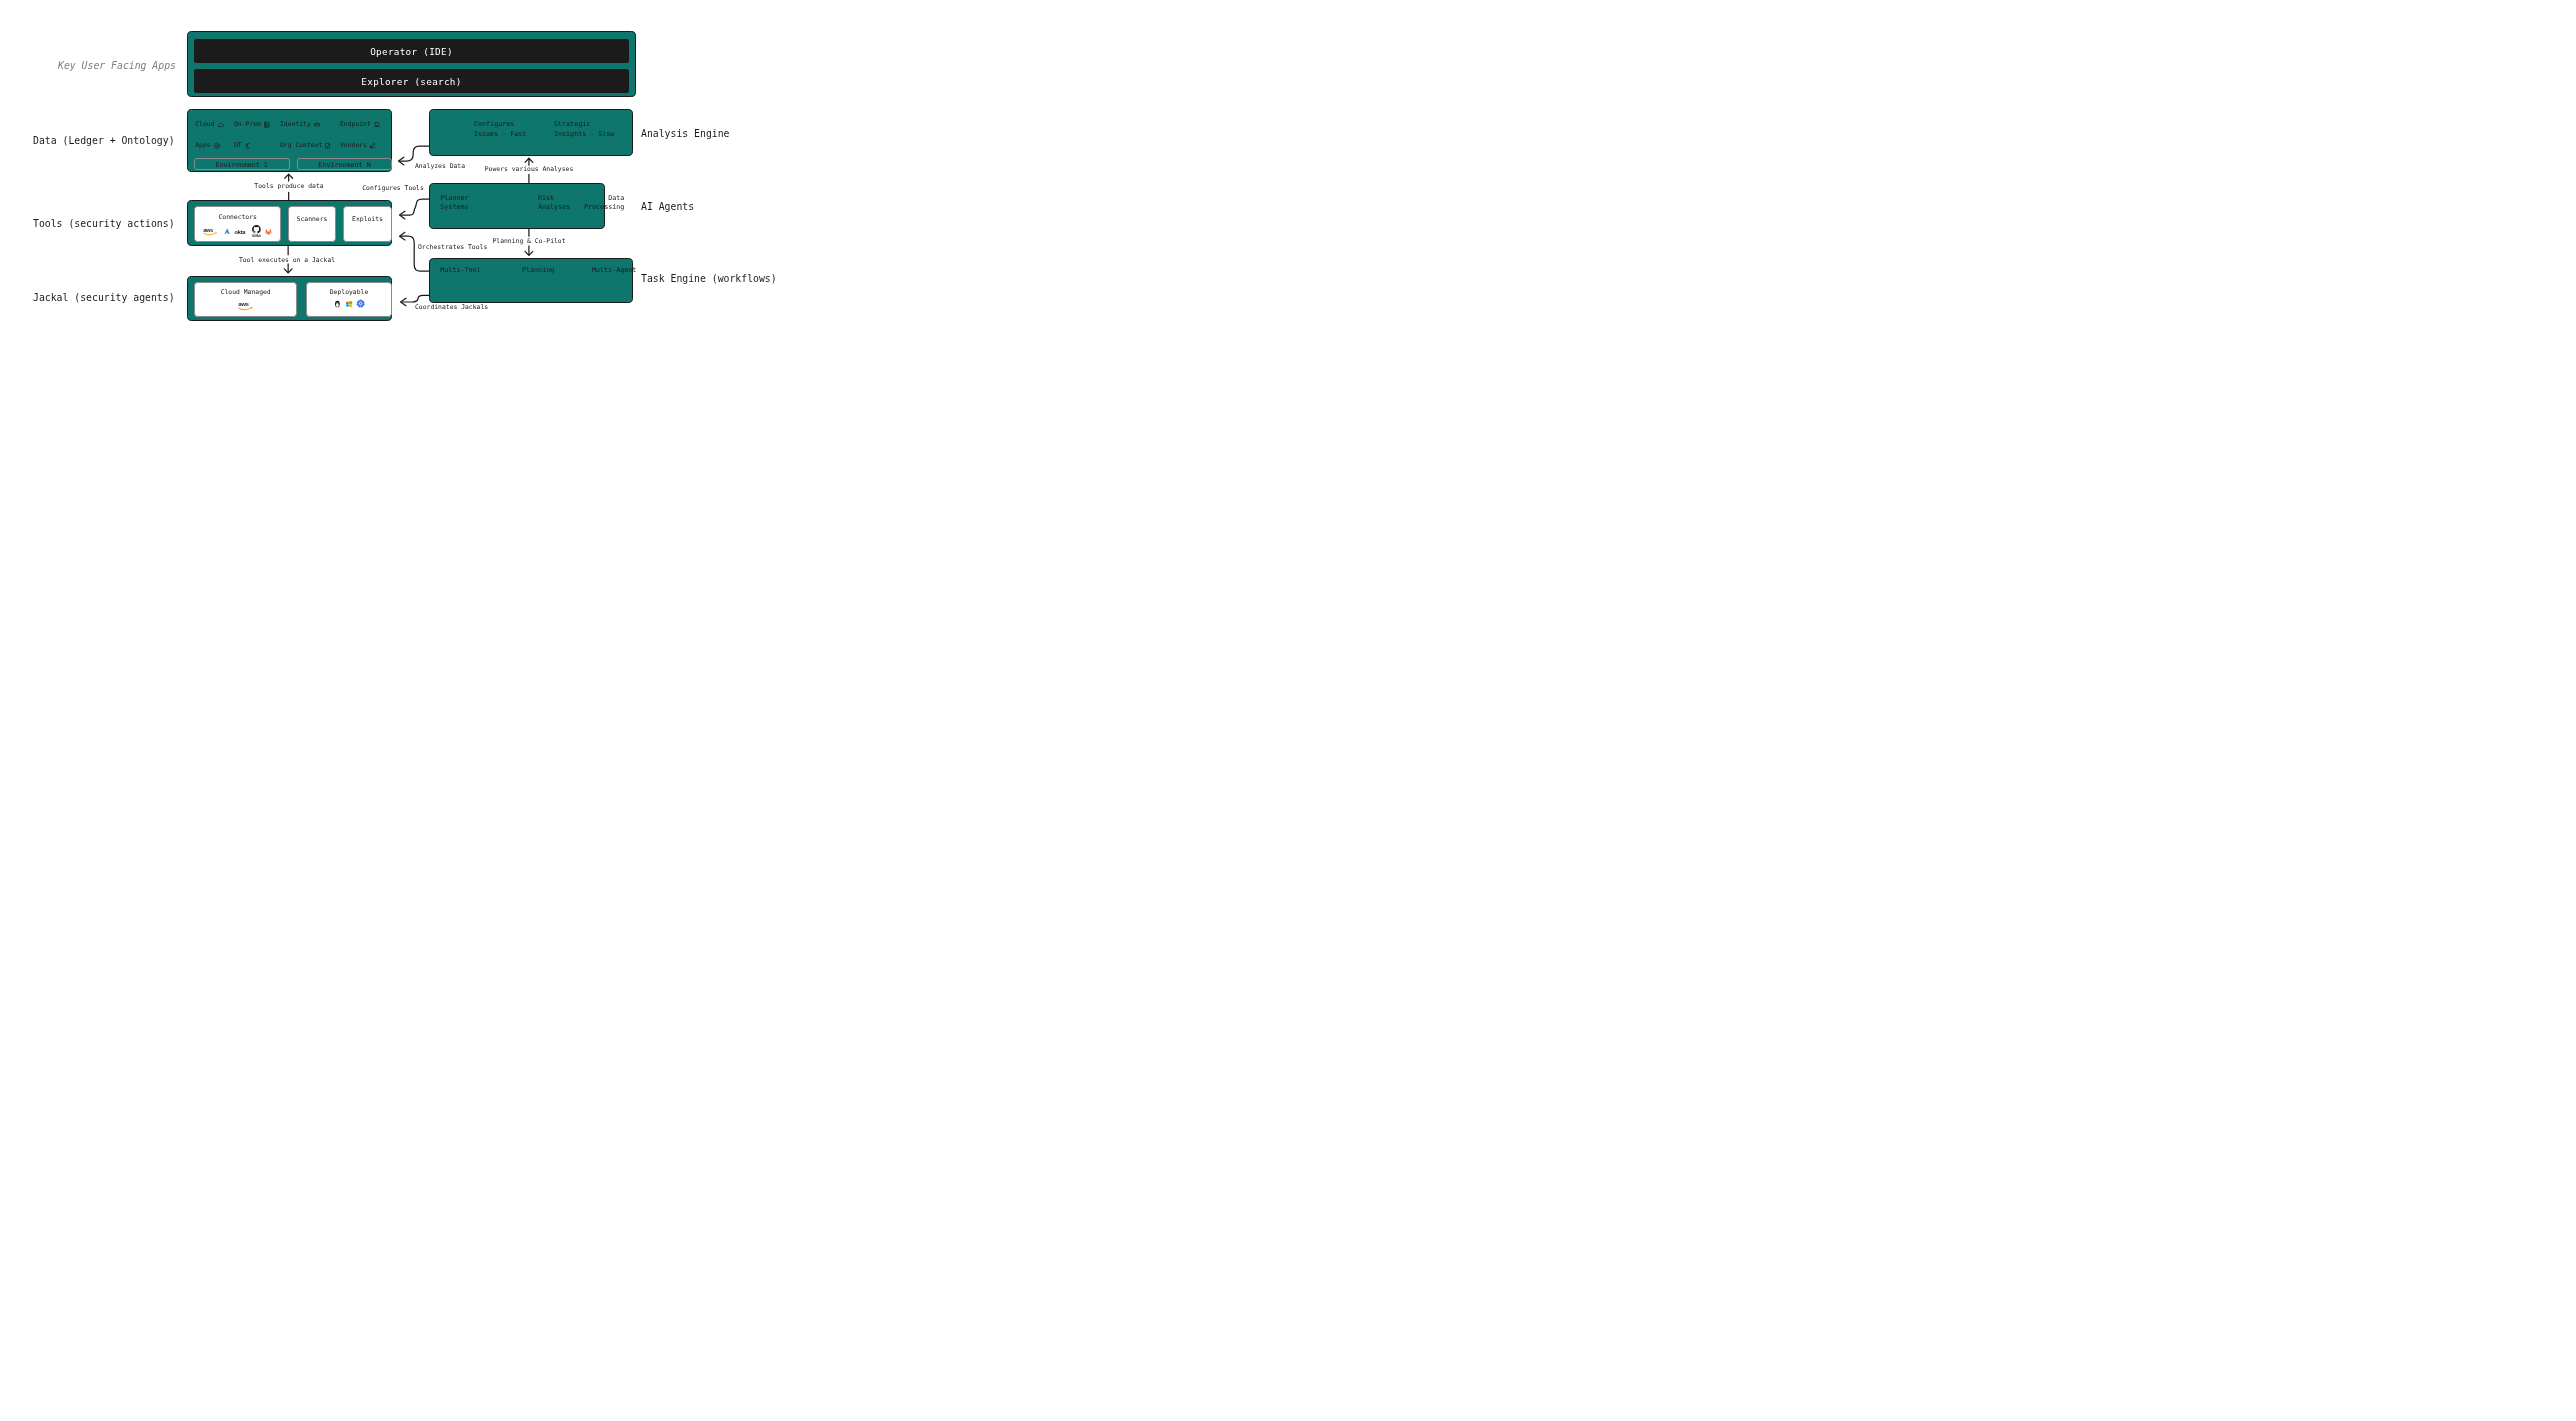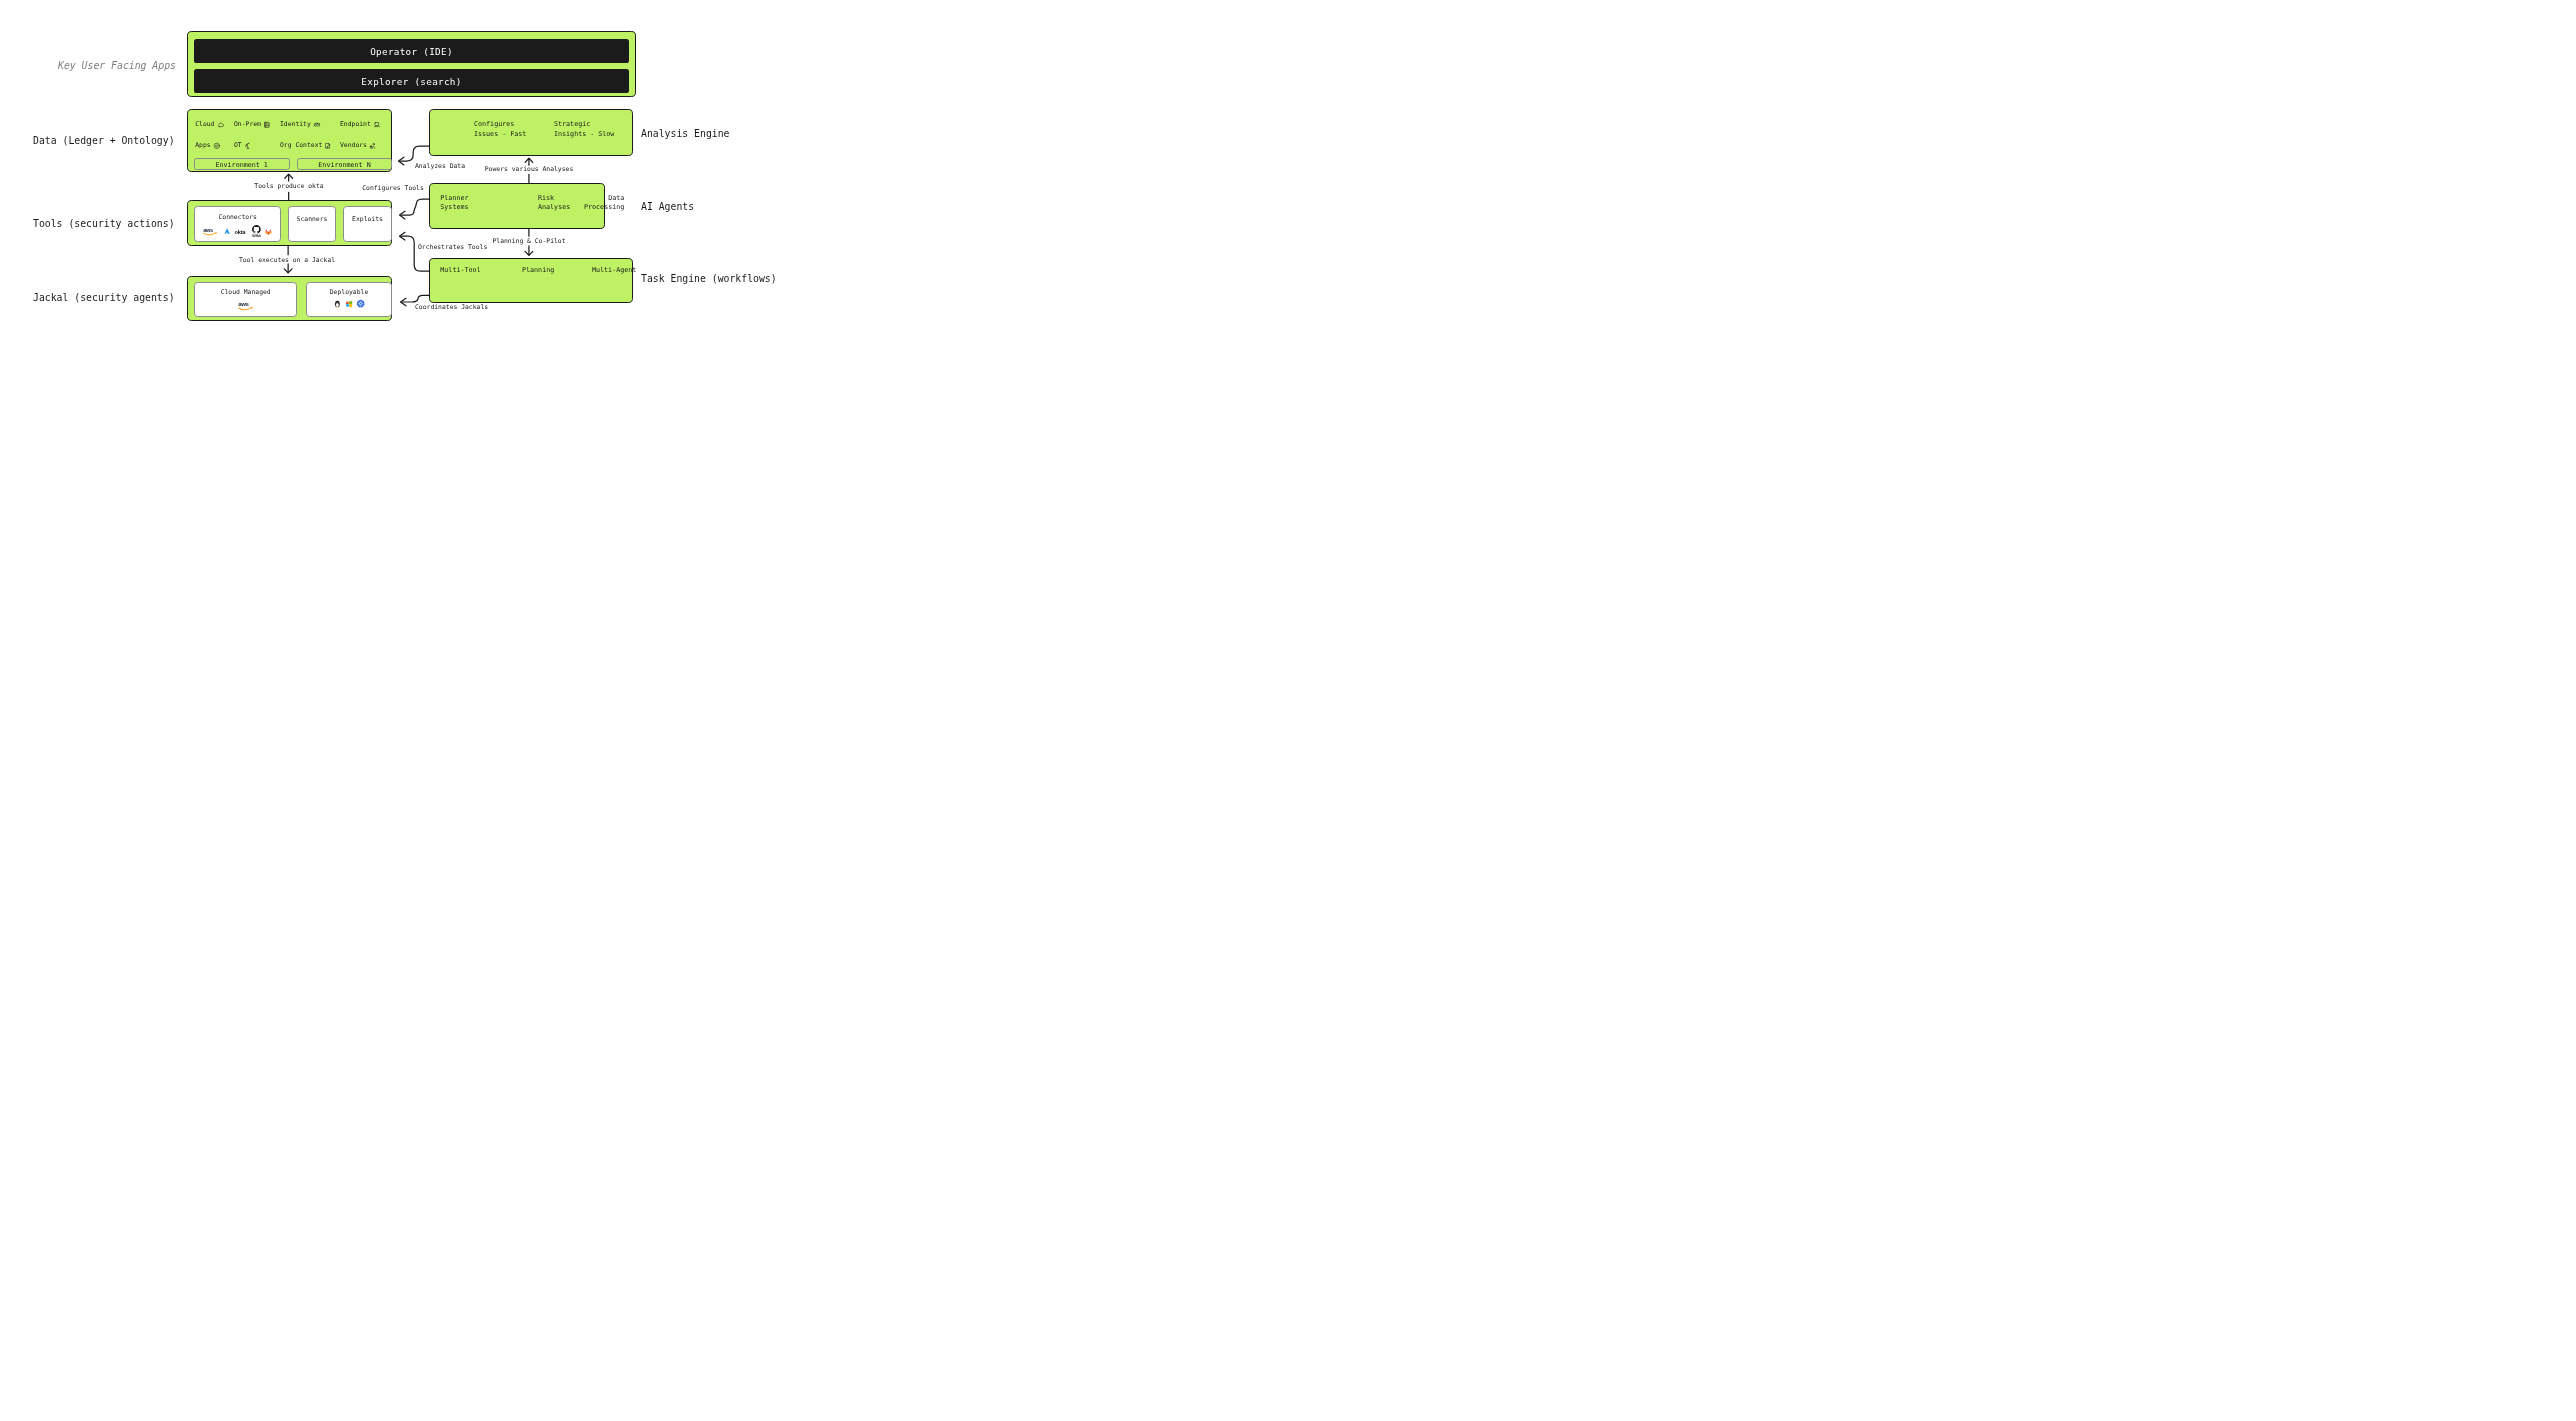--- a/index.html
+++ b/index.html
@@ -1,21 +1,21 @@
 <!DOCTYPE html>
 <html style="font-size:8.2px"><head>
 <meta charset="utf-8">
 <style>
   html,body{margin:0;padding:0;}
   body{
     width:815px;height:355px;position:relative;overflow:hidden;
     background:#ffffff;color:#1a1a1a;
     font-family:"DejaVu Sans Mono","Liberation Mono",monospace;
   }
-  .box{position:absolute;border:1.3px solid #1a1a1a;border-radius:4.6px;background:#bef264;box-sizing:border-box;}
+  .box{position:absolute;border:1.3px solid #1a1a1a;border-radius:4.6px;background:#0f766e;box-sizing:border-box;}
   .subbox{position:absolute;border:1.5px solid #8c8c8c;border-radius:3.6px;background:#fff;box-sizing:border-box;}
   .bar{position:absolute;left:5.7px;right:5.7px;height:24px;background:#1b1b1b;border-radius:2.6px;
        color:#fff;display:flex;align-items:center;justify-content:center;font-size:9.3px;letter-spacing:0.3px;}
   .biglabel{position:absolute;font-size:9.8px;white-space:nowrap;line-height:11.3px;}
   .muted{color:#7e7e7e;font-style:italic;}
   .midlabel{position:absolute;font-size:6.4px;white-space:nowrap;line-height:7.2px;}
   .ctr{transform:translateX(-50%);}
   .itm{position:absolute;font-size:6.4px;display:flex;align-items:center;gap:2.1px;white-space:nowrap;line-height:7.7px;}
   .subtitle{position:absolute;left:0;right:0;text-align:center;font-size:6.4px;white-space:nowrap;}
   .colset{position:absolute;font-size:6.7px;line-height:9.5px;white-space:nowrap;}
@@ -259,21 +259,21 @@
       </svg>
       <svg width="9.3" height="9.3" viewBox="0 0 24 24">
         <path fill="#326CE5" d="M12 1.5 3.7 5.6 1.7 14.5l5.7 7h9.2l5.7-7-2-8.9z"></path>
         <circle cx="12" cy="12" r="3.1" fill="none" stroke="#ffffff" stroke-width="1.2"></circle>
         <path stroke="#ffffff" stroke-width="1.2" stroke-linecap="round" fill="none" d="M12 5.6v3.1M12 15.3v3.1M5.9 12h3M15.1 12h3M7.7 7.7l2.1 2.1M14.2 14.2l2.1 2.1M16.3 7.7l-2.1 2.1M9.8 14.2l-2.1 2.1"></path>
       </svg>
     </div>
   </div>
 </div>
 
-<div class="midlabel ctr" style="left:289px;top:183px;">Tools produce okta</div>
+<div class="midlabel ctr" style="left:289px;top:183px;">Tools produce data</div>
 <div class="midlabel ctr" style="left:393px;top:185px;">Configures Tools</div>
 <div class="midlabel" style="left:415px;top:163px;">Analyzes Data</div>
 <div class="midlabel ctr" style="left:529px;top:166px;">Powers various Analyses</div>
 <div class="midlabel" style="left:418px;top:244px;">Orchestrates Tools</div>
 <div class="midlabel ctr" style="left:529px;top:238px;">Planning &amp; Co-Pilot</div>
 <div class="midlabel ctr" style="left:287px;top:257px;">Tool executes on a Jackal</div>
 <div class="midlabel" style="left:415px;top:304px;">Coordinates Jackals</div>
 
 
 </body></html>

